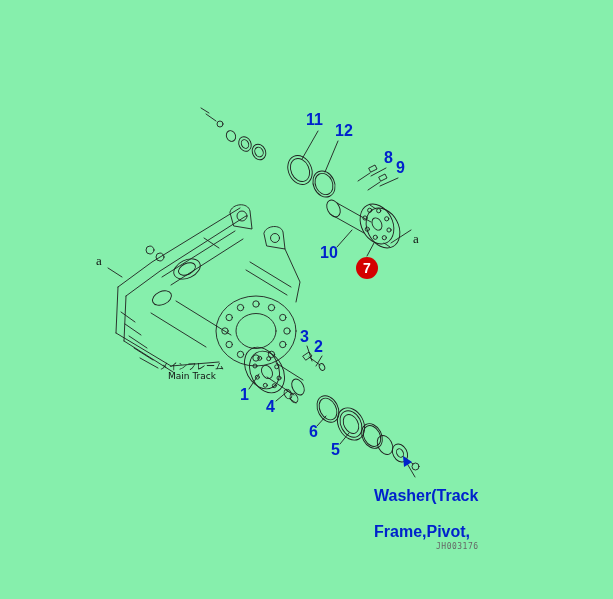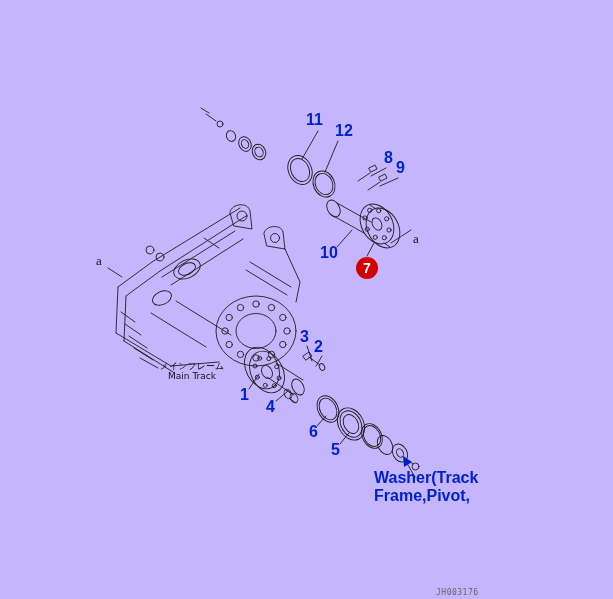--- a/index.html
+++ b/index.html
@@ -1,20 +1,20 @@
 <!DOCTYPE html>
 <html style="--callout-blue: #0022cc; --highlight-red: #d40000; --highlight-text: #ffffff; --line-black: #1f1f1f; --code-gray: #666666;"><head>
 <meta charset="utf-8">
 <style>
   * { margin:0; padding:0; box-sizing:border-box; }
   html,body { background:#ffffff; }
   body { font-family:"Liberation Sans", sans-serif; }
   .stage {
     position:relative; width:613px; height:599px;
-    background:#c4b5fd; overflow:hidden;
+    background:#86efac; overflow:hidden;
   }
   .art { position:absolute; left:0; top:0; }
   .ln path, .ln line, .ln ellipse, .ln circle, .ln polyline {
     stroke: var(--line-black, #1f1f1f);
     fill:none; stroke-width:0.9; stroke-linecap:round; stroke-linejoin:round;
   }
   .ln .thin { stroke-width:0.75; }
   .arrow-line { stroke: var(--callout-blue, #0022cc); stroke-width:2; fill:none; }
   .arrow-head { fill: var(--callout-blue, #0022cc); stroke:none; }
   .callout {
@@ -40,21 +40,21 @@
     position:absolute; color:#111; font-size:9px; line-height:10px;
     text-align:center; white-space:nowrap;
     font-family:"DejaVu Sans", sans-serif;
   }
   .washer-note {
     position:absolute;
     color: var(--callout-blue, #0022cc);
     font-weight:bold; font-size:16px; line-height:17.5px;
     font-family:"Liberation Sans", sans-serif;
   }
-  .washer-note span { display:block; }
+  .washer-note span { display:block;margin-top:18px; }
   .drawing-code {
     position:absolute; color: var(--code-gray, #666666);
     font-size:8px; line-height:8px; letter-spacing:0.5px;
     font-family:"DejaVu Sans Mono", monospace;
   }
 </style>
 </head>
 <body>
 
 <div class="stage">
@@ -249,15 +249,15 @@
   <div class="frame-label" style="left:149px; top:361px; width:86px;text-align:center;">
     <div>メインフレーム</div>
     <div>Main Track</div>
   </div>
 
   <div class="washer-note" style="left:374px; top:469px;">
     <span>Washer(Track</span>
     <span>Frame,Pivot,</span>
   </div>
 
-  <div class="drawing-code" style="left:436px; top:543px;margin-top:46px;">JH003176</div>
+  <div class="drawing-code" style="left:436px; top:543px;">JH003176</div>
 
 </div>
 
 </body></html>

